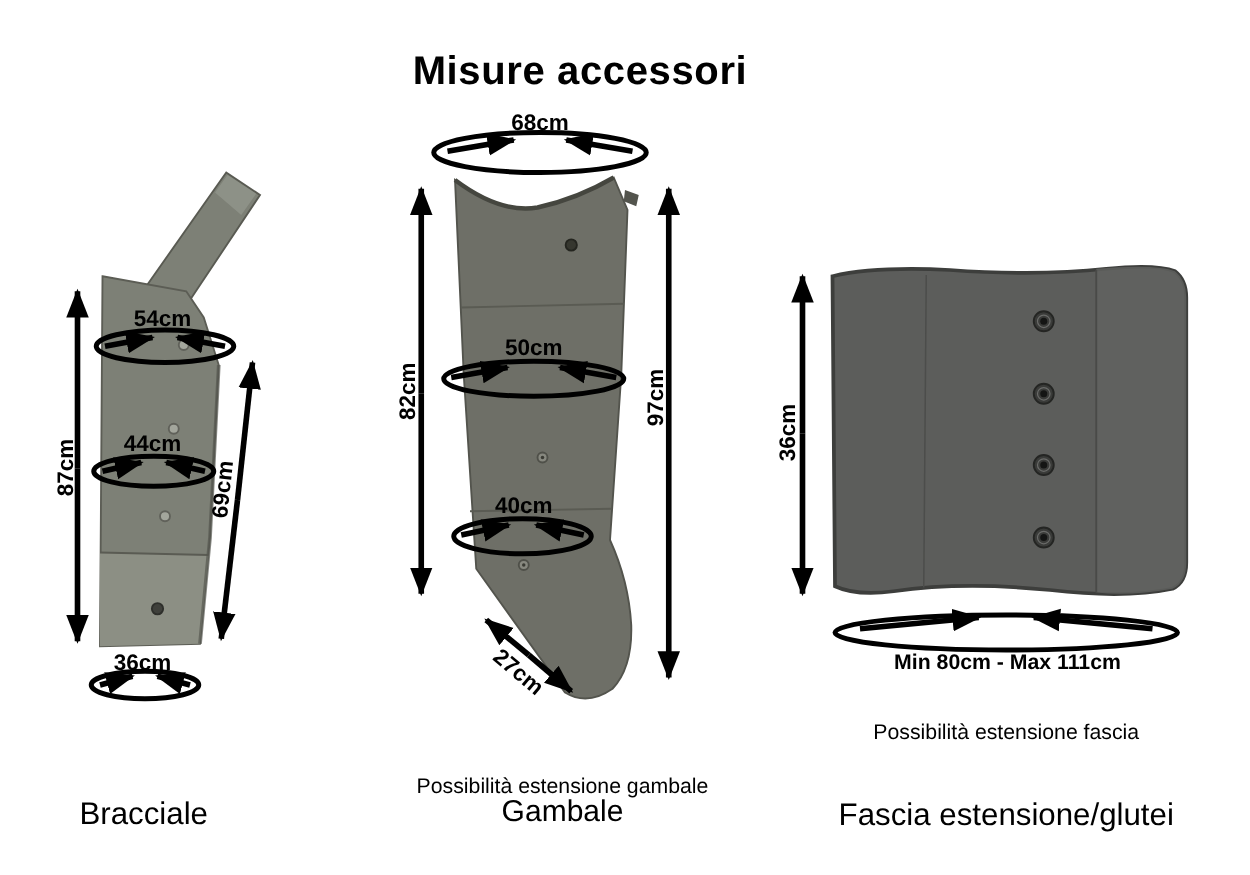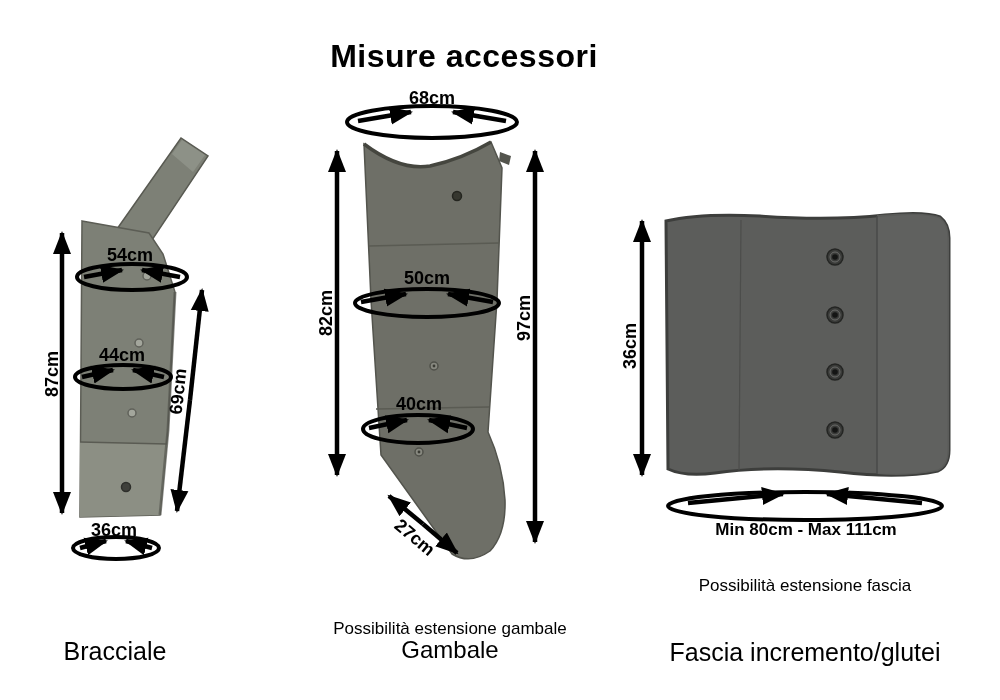--- a/index.html
+++ b/index.html
@@ -147,13 +147,13 @@
 <div class="abs caption" style="left:240px;top:607px;width:420px;margin-top:12px;">
   <div>Possibilità estensione gambale</div>
 </div>
 
 <div class="abs caption" style="left:640px;top:576px;width:330px;">
   <div>Possibilità estensione fascia</div>
 </div>
 
 <div class="abs prod-name" style="left:15px;top:637px;width:200px;">Bracciale</div>
 <div class="abs prod-name" style="left:240px;top:636px;width:420px;font-size:24px;">Gambale</div>
-<div class="abs prod-name" style="left:630px;top:638px;width:350px;">Fascia incremento/glutei</div>
+<div class="abs prod-name" style="left:630px;top:638px;width:350px;">Fascia estensione/glutei</div>
 
 </body></html>

